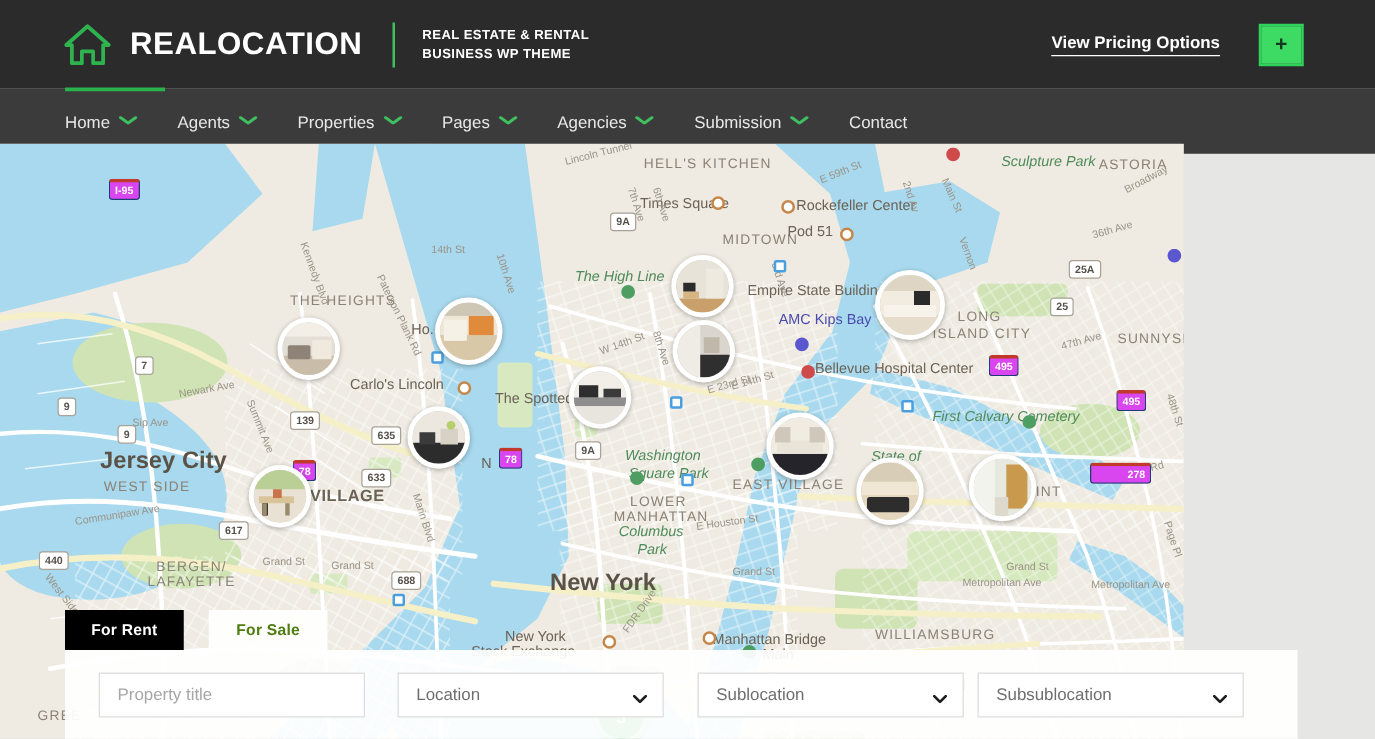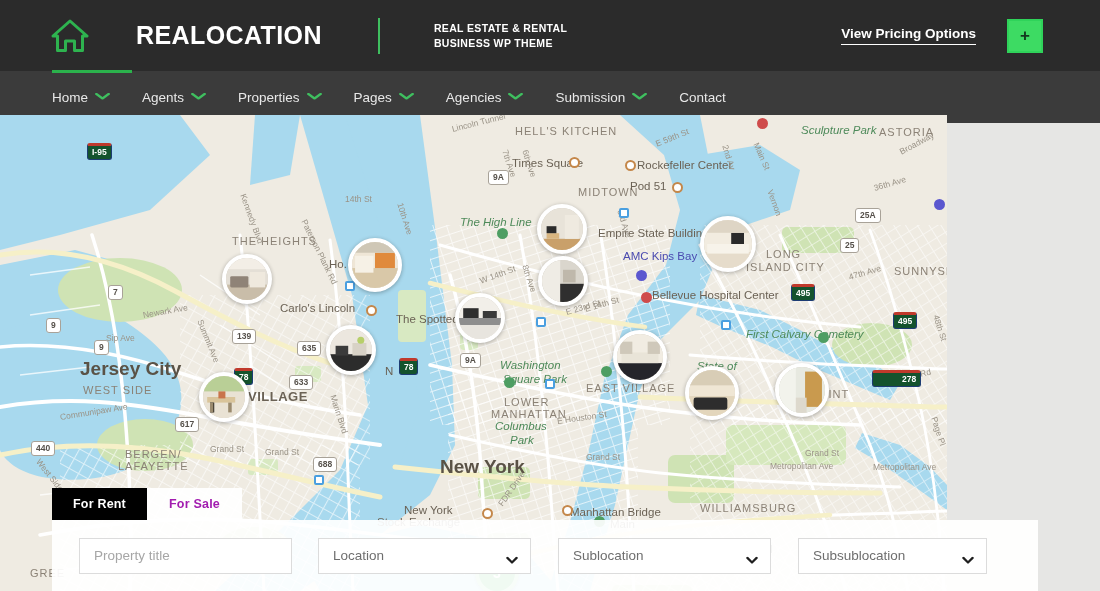--- a/index.html
+++ b/index.html
@@ -10,21 +10,21 @@
     font-family: "Liberation Sans", sans-serif;
     background: #e6e6e4;
   }
   .page { position: relative; width: 1100px; height: 591px; overflow: hidden; background: #e6e6e4; }
 
   
   .topbar {
     position: absolute; top: 0; left: 0; width: 1100px; height: 71px;
     background: #2b2b2b; display: flex; align-items: center;
   }
-  .brand { display: flex; align-items: center; margin-left: 50px; gap: 32px; }
+  .brand { display: flex; align-items: center; margin-left: 50px; }
   .house-icon { width: 40px; height: 34px; display: block; }
   .brand-name {
     color: #ffffff; font-size: 25px; font-weight: bold;
     letter-spacing: .4px; margin-left: 14px; white-space: nowrap;
   }
   .brand-divider { width: 2px; height: 36px; background: #3fbf5f; margin: 0 22px 0 24px; }
   .brand-tag {
     color: #ffffff; font-size: 10.5px; font-weight: bold; line-height: 1.35;
     letter-spacing: .35px; text-transform: uppercase;
   }
@@ -96,21 +96,21 @@
   .poi-dot.green { border-color: #4e9e63; background: #4e9e63; }
   .poi-dot.red { border-color: #cf4b4b; background: #cf4b4b; }
   .poi-dot.purple { border-color: #5b57cf; background: #5b57cf; }
 
   .shield {
     position: absolute; background: #ffffff; border: 1px solid #a8a298;
     border-radius: 3px; color: #55504a; font-size: 8.5px; font-weight: bold;
     padding: 1px 4px; line-height: 1.25;
   }
   .shield.interstate {
-    background: #14532d; border-color: #1d3c73; color: #ffffff;
+    background: #d946ef; border-color: #1d3c73; color: #ffffff;
     border-top: 3px solid #c0392b;
   }
   .transit {
     position: absolute; width: 10px; height: 10px; background: #ffffff;
     border: 2px solid #4a9fe0; border-radius: 2px;
   }
 
   
   .marker {
     position: absolute; border-radius: 50%; border: 4px solid #ffffff;
@@ -126,37 +126,37 @@
     box-shadow: 0 1px 4px rgba(0,0,0,.25);
   }
 
   
   .tabs { position: absolute; left: 52px; top: 488px; display: flex; z-index: 20; }
   .tab {
     height: 32px; display: flex; align-items: center; justify-content: center;
     font-size: 12.5px; font-weight: bold; cursor: pointer; letter-spacing: .2px;
   }
   .tab.active { width: 95px; background: #000000; color: #ffffff; }
-  .tab.inactive { width: 95px; background: rgba(255,255,255,.93); color: #a21caf; }
+  .tab.inactive { width: 95px; background: rgba(255,255,255,.93); color: #4d7c0f; margin-left: 20px; }
 
   .search-panel {
     position: absolute; left: 52px; top: 520px; width: 986px; height: 71px;
     background: rgba(255,255,255,.93); z-index: 15;
   }
   .search-row { display: flex; align-items: center; height: 71px; padding: 0 27px; }
   .field {
     height: 36px; background: #ffffff; border: 1px solid #dcdcdc;
     display: flex; align-items: center; padding: 0 14px; position: relative;
   }
   .field-text { color: #a6a6a6; font-size: 13.5px; }
   .field.select .field-text { color: #6e6e6e; }
   .f1 { width: 213px; }
   .f2 { width: 213px; margin-left: 26px; }
   .f3 { width: 213px; margin-left: 27px; }
-  .f4 { width: 189px; margin-left: 27px; text-align: right; }
+  .f4 { width: 213px; margin-left: 11px; text-align: right; }
   .chev {
     position: absolute; right: 13px; top: 50%; transform: translateY(-50%);
     width: 11px; height: 11px;
   }
 </style>
 </head>
 <body>
 
 <div class="page">
 

